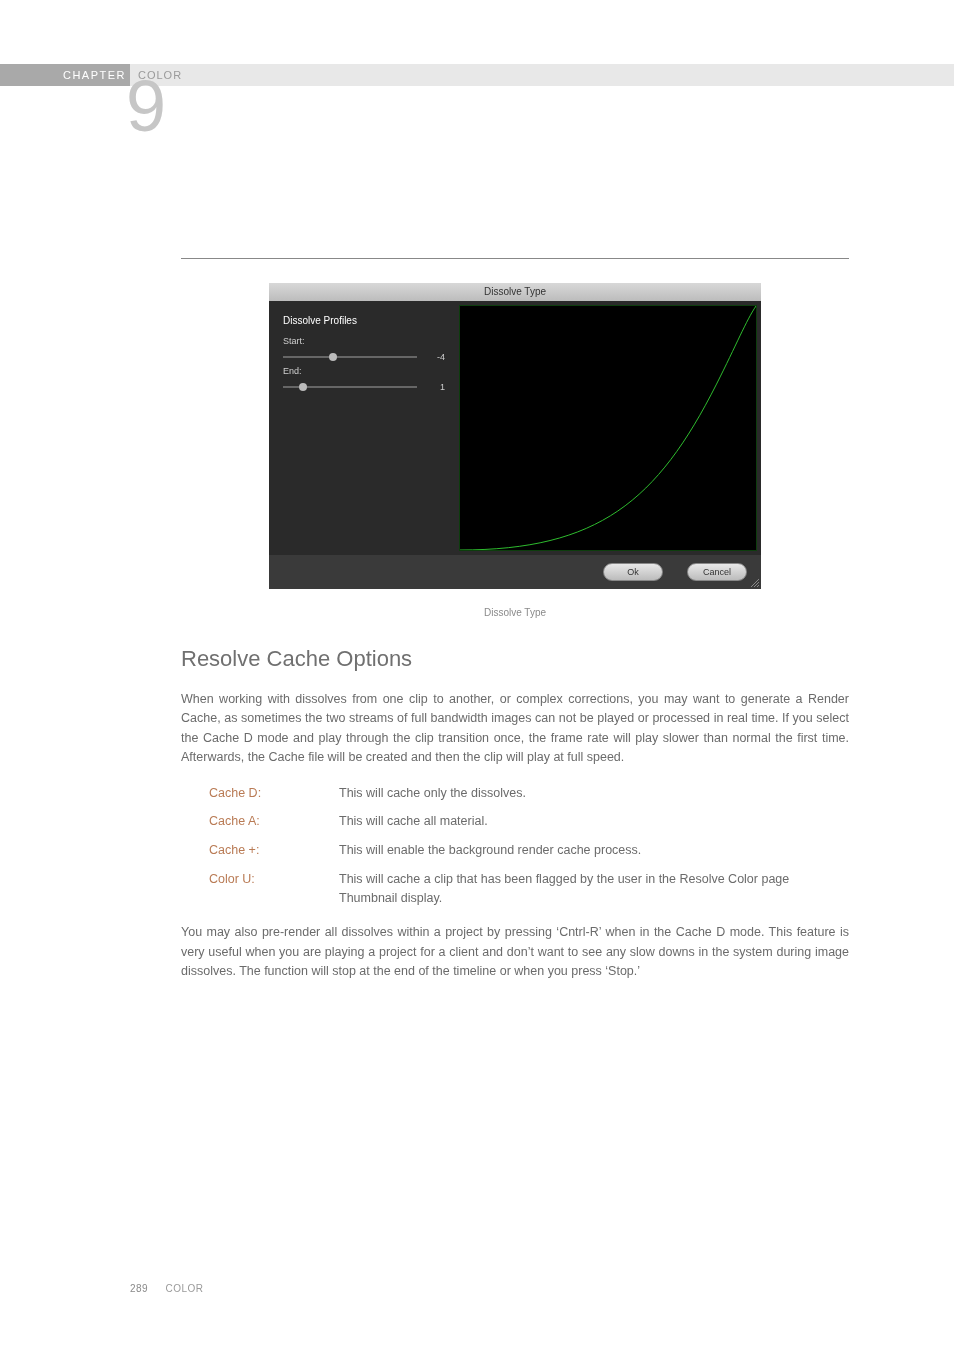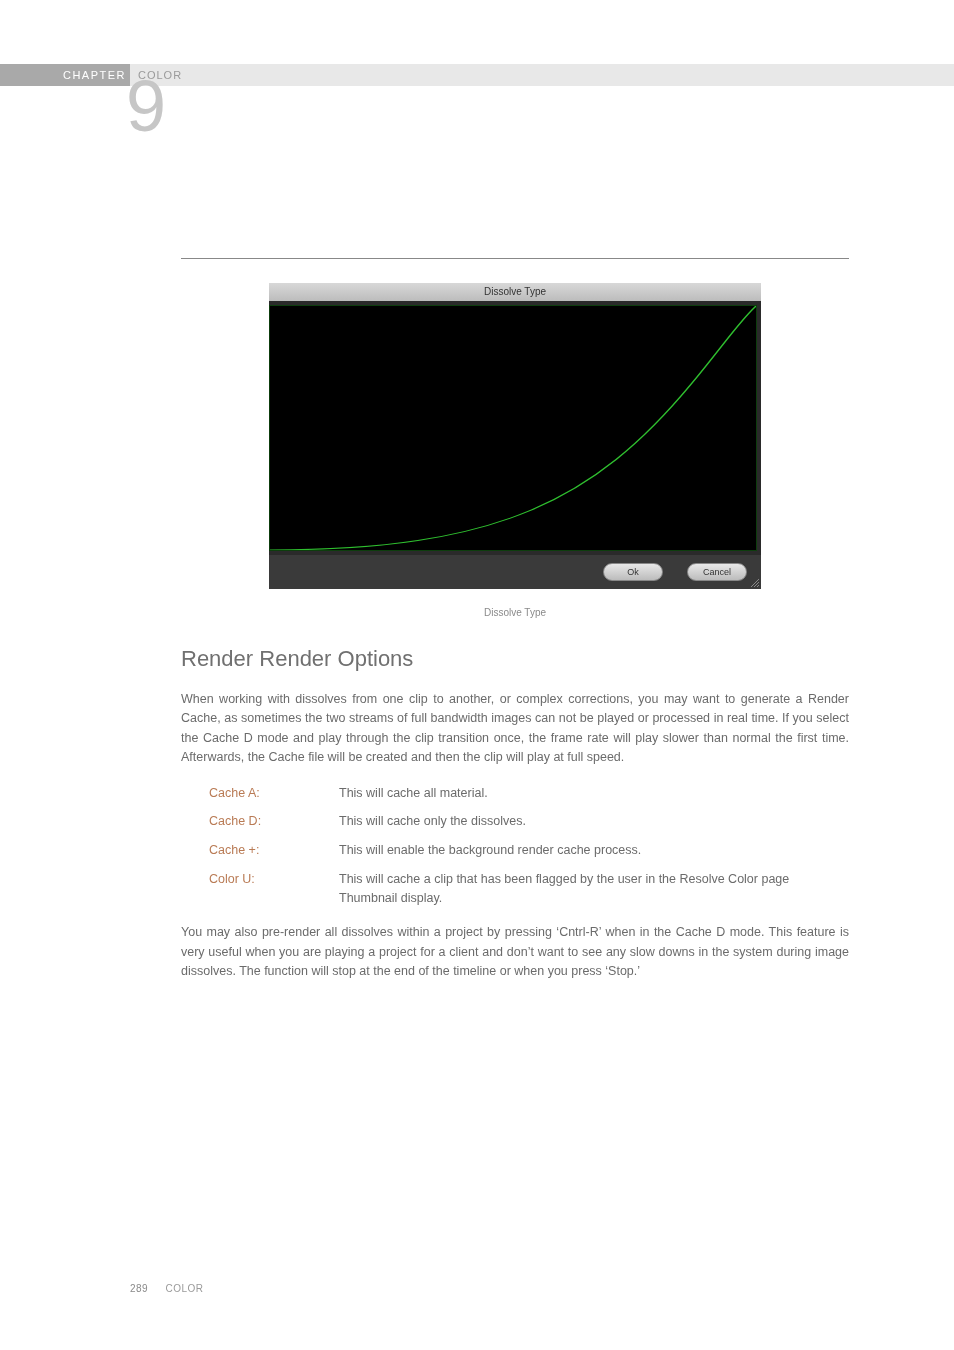--- a/index.html
+++ b/index.html
@@ -215,51 +215,68 @@
   <div class="light">COLOR</div>
 </div>
 <div class="chapter-number">9</div>
 
 <div class="content">
   <hr class="hr">
 
   <div class="dialog">
     <div class="dialog-title">Dissolve Type</div>
     <div class="dialog-body">
+      <div class="dialog-left">
+        <div class="profiles-title">Dissolve Profiles</div>
+        <div class="field-label">Start:</div>
+        <div class="slider-row">
+          <div class="slider">
+              <div class="knob" style="left:34%"></div>
+            </div>
+          <div class="slider-val">-4</div>
+        </div>
+        <div class="field-label">End:</div>
+        <div class="slider-row">
+          <div class="slider">
+              <div class="knob" style="left:12%"></div>
+            </div>
+          <div class="slider-val">1</div>
+        </div>
+      </div>
       <div class="dialog-right">
         <svg viewBox="0 0 300 250" preserveAspectRatio="none">
           <path d="M 0 250 C 140 250 200 200 260 80 C 280 40 290 15 300 0" stroke="#2fbf2f" stroke-width="1" fill="none"></path>
         </svg>
       </div>
     </div>
     <div class="dialog-footer">
       <div class="btn">Ok</div>
       <div class="btn">Cancel</div>
     </div>
     <svg class="dialog-resize" viewBox="0 0 10 10">
       <line x1="2" y1="10" x2="10" y2="2" stroke="#888" stroke-width="1"></line>
       <line x1="5" y1="10" x2="10" y2="5" stroke="#888" stroke-width="1"></line>
       <line x1="8" y1="10" x2="10" y2="8" stroke="#888" stroke-width="1"></line>
     </svg>
   </div>
 
   <div class="caption">Dissolve Type</div>
 
-  <h2 class="section-h2">Render Render Options</h2>
+  <h2 class="section-h2">Resolve Cache Options</h2>
 
   <p class="para">When working with dissolves from one clip to another, or complex corrections, you may want to generate a Render Cache, as sometimes the two streams of full bandwidth images can not be played or processed in real time. If you select the Cache D mode and play through the clip transition once, the frame rate will play slower than normal the first time. Afterwards, the Cache file will be created and then the clip will play at full speed.</p>
 
   <div class="opts">
+    <div class="opt-row">
+      <div class="opt-key">Cache D:</div>
+      <div class="opt-val">This will cache only the dissolves.</div>
+    </div>
     <div class="opt-row">
       <div class="opt-key">Cache A:</div>
       <div class="opt-val">This will cache all material.</div>
-    </div>
-    <div class="opt-row">
-      <div class="opt-key">Cache D:</div>
-      <div class="opt-val">This will cache only the dissolves.</div>
     </div>
     <div class="opt-row">
       <div class="opt-key">Cache +:</div>
       <div class="opt-val">This will enable the background render cache process.</div>
     </div>
     <div class="opt-row">
       <div class="opt-key">Color U:</div>
       <div class="opt-val">This will cache a clip that has been flagged by the user in the Resolve Color page Thumbnail display.</div>
     </div>
   </div>

